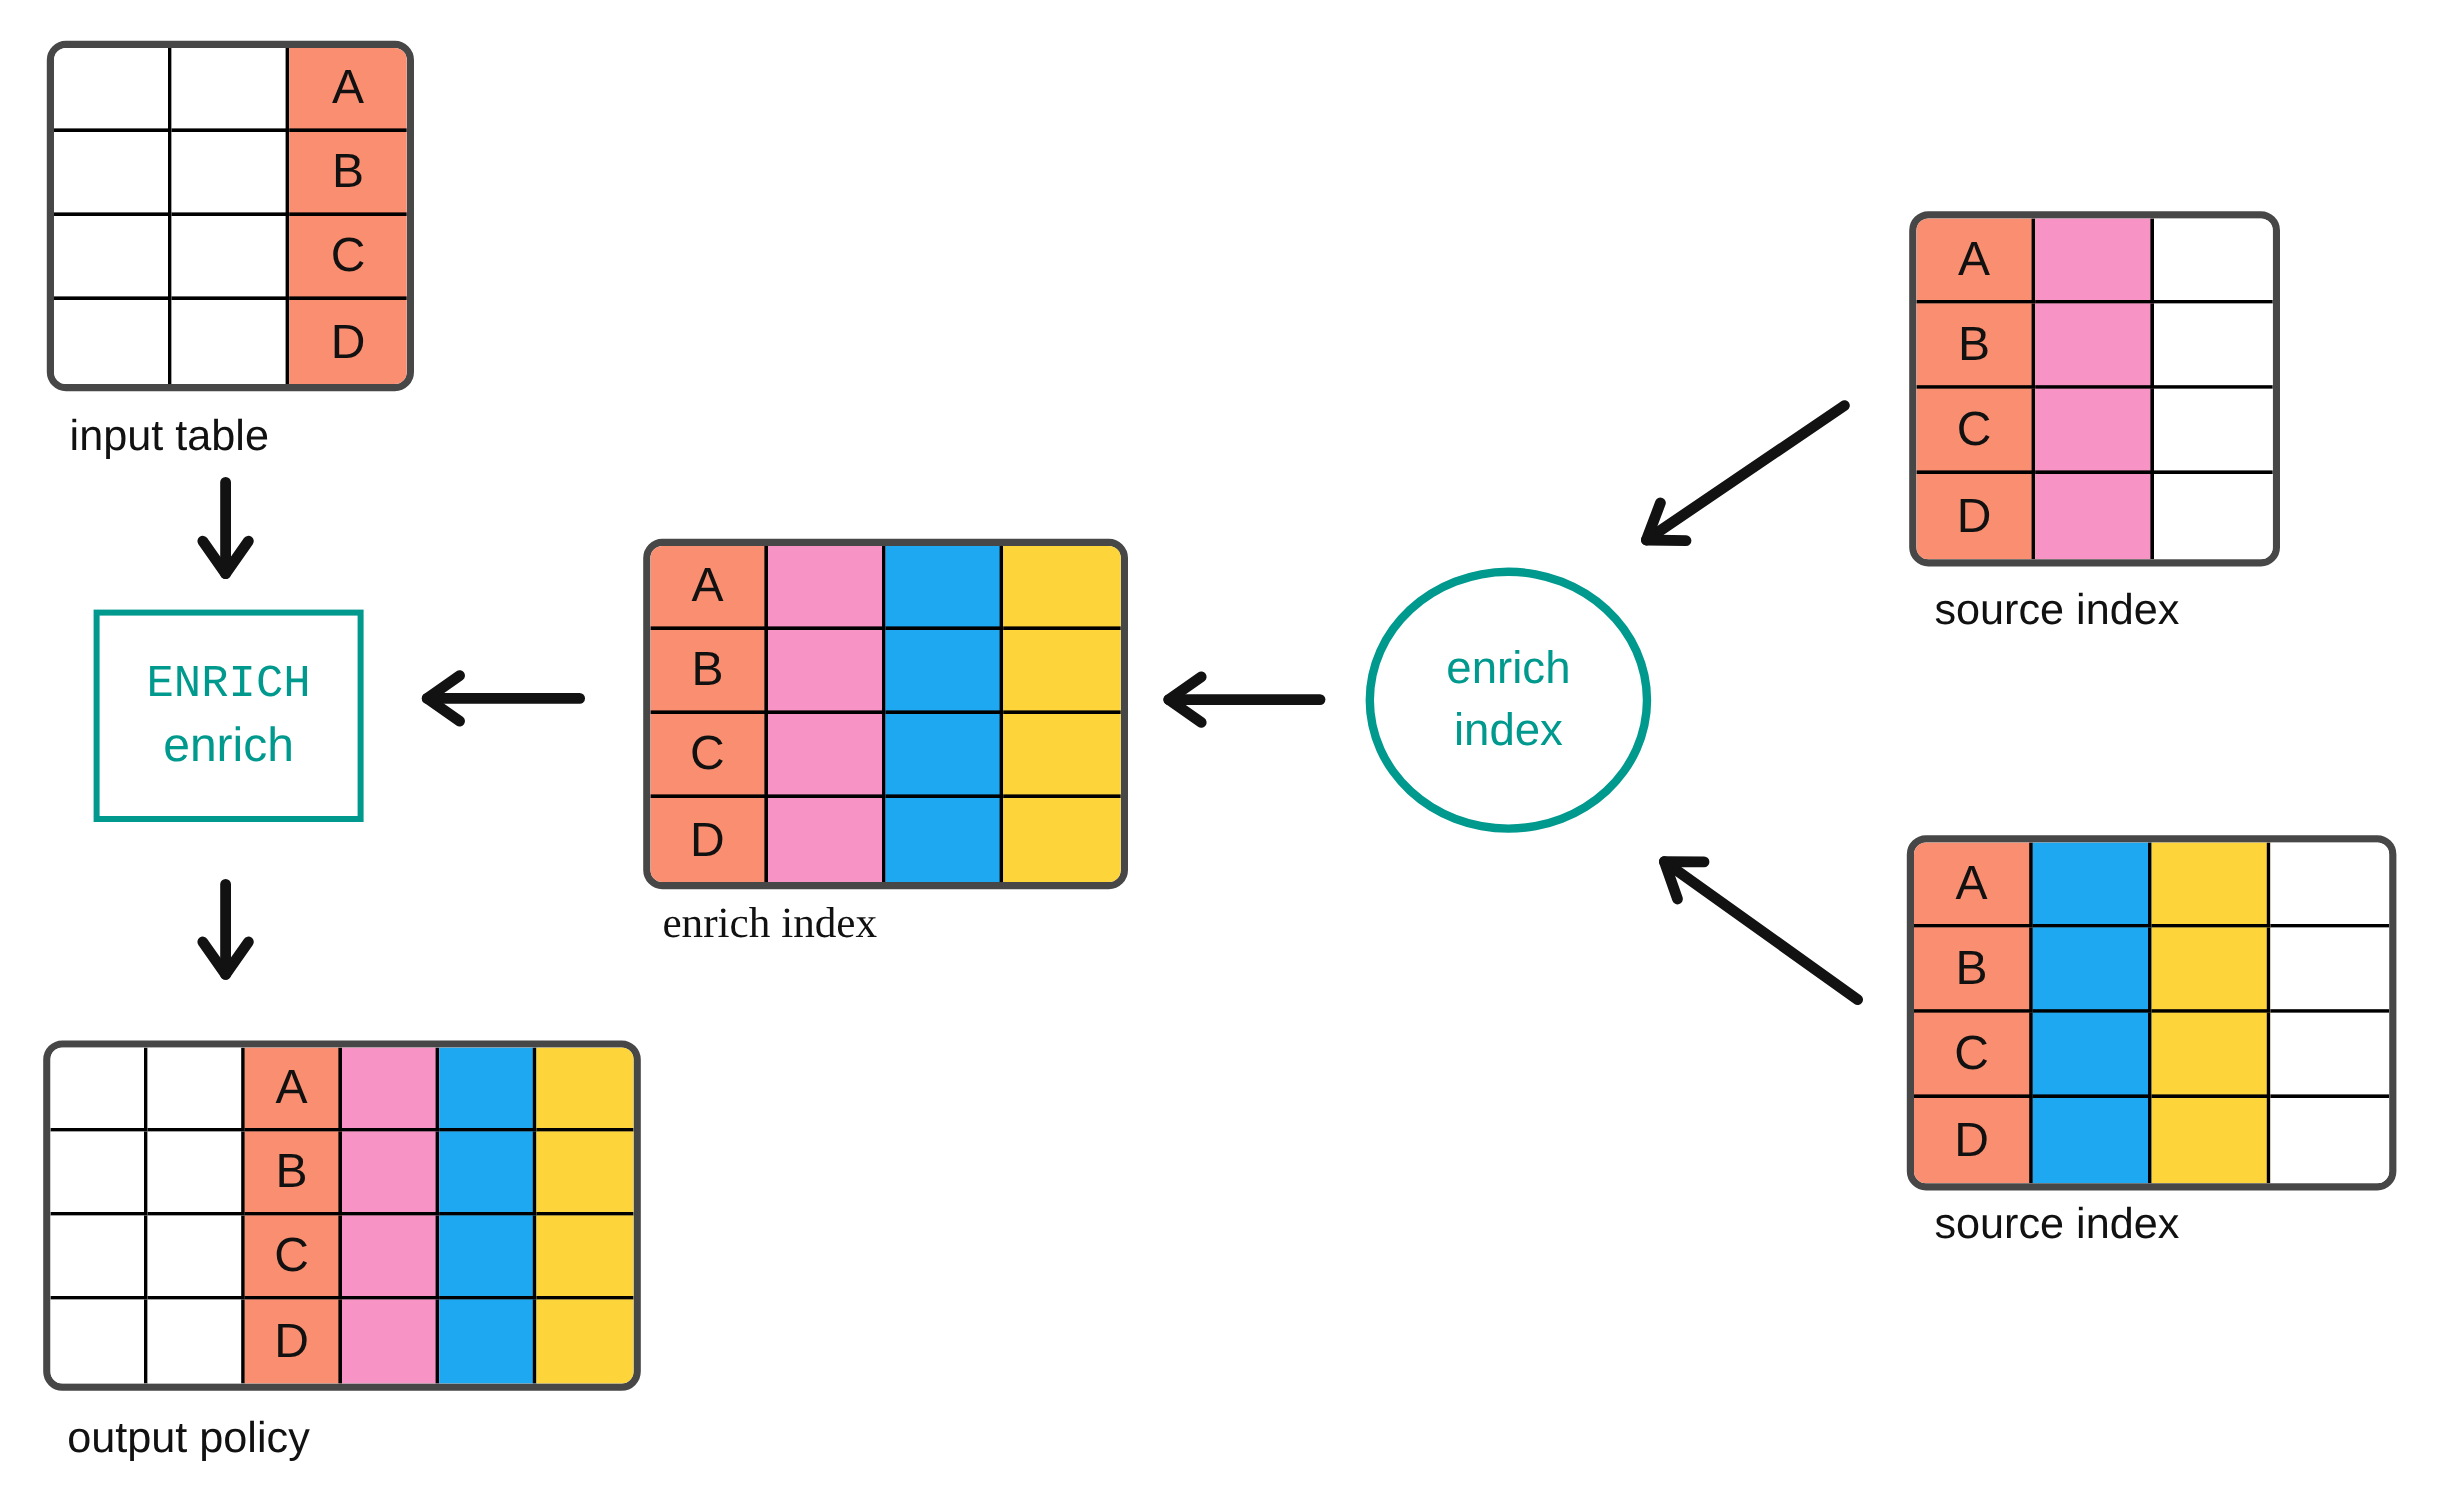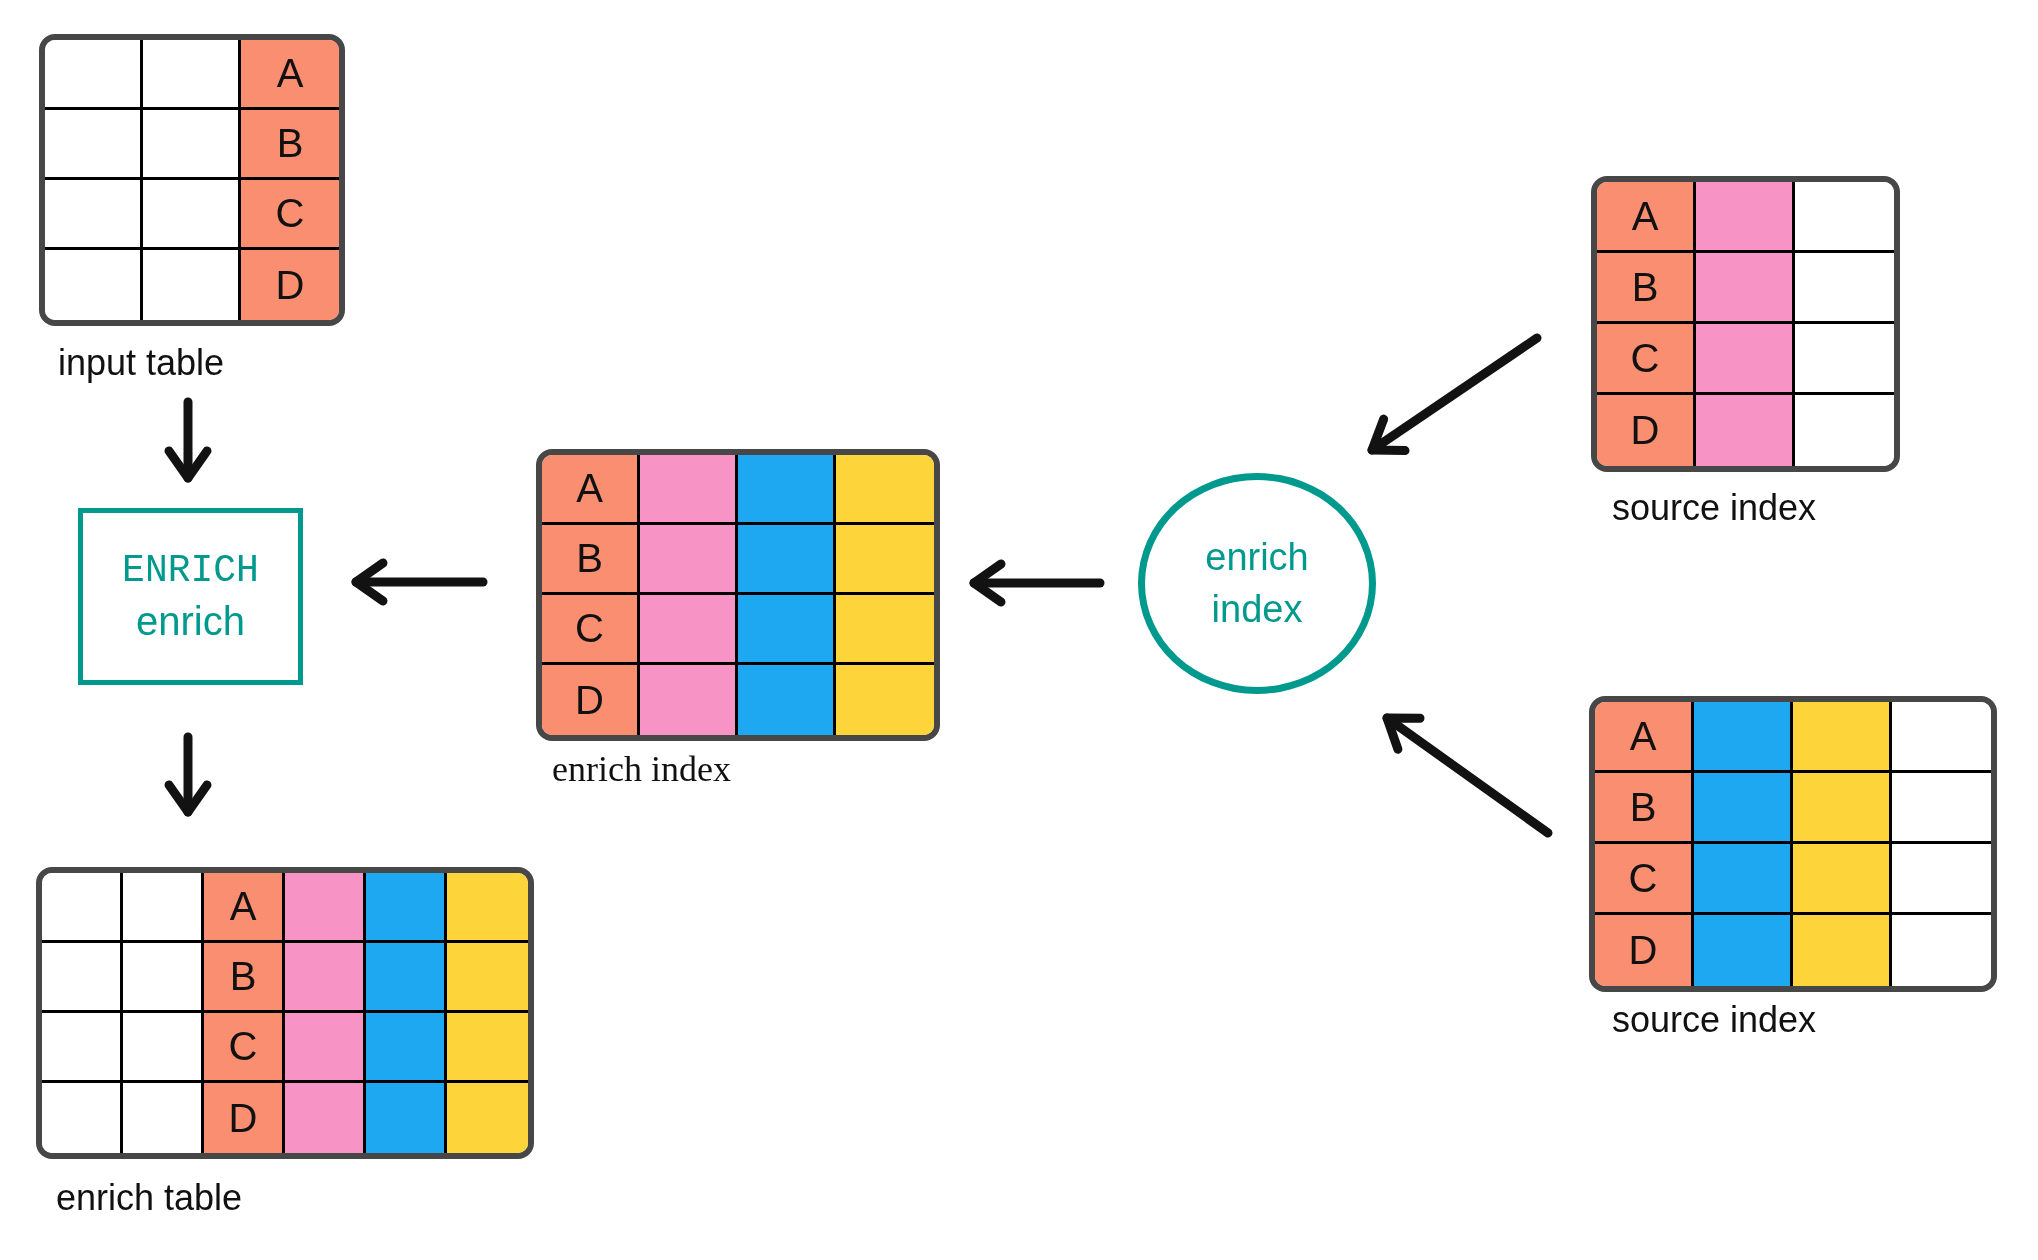--- a/index.html
+++ b/index.html
@@ -151,21 +151,21 @@
     <div class="cell lr" style="background: rgb(249, 142, 112);">D</div>
     <div class="cell lr" style="background: rgb(248, 147, 198);"></div>
     <div class="cell lr" style="background: rgb(31, 168, 242);"></div>
     <div class="cell lc lr" style="background: rgb(253, 212, 58);"></div>
   </div>
 
 <div class="tlabel" id="label-input">input table</div>
 <div class="tlabel" id="label-enrich-index">enrich index</div>
 <div class="tlabel" id="label-source-top">source index</div>
 <div class="tlabel" id="label-source-bottom">source index</div>
-<div class="tlabel" id="label-output">enrich table</div>
+<div class="tlabel" id="label-output">output policy</div>
 
 <div id="enrich-command-box">
   <div class="mono">ENRICH</div>
   <div class="sans">enrich</div>
 </div>
 
 <div id="enrich-policy-circle">
   <div>enrich</div>
   <div>index</div>
 </div>

